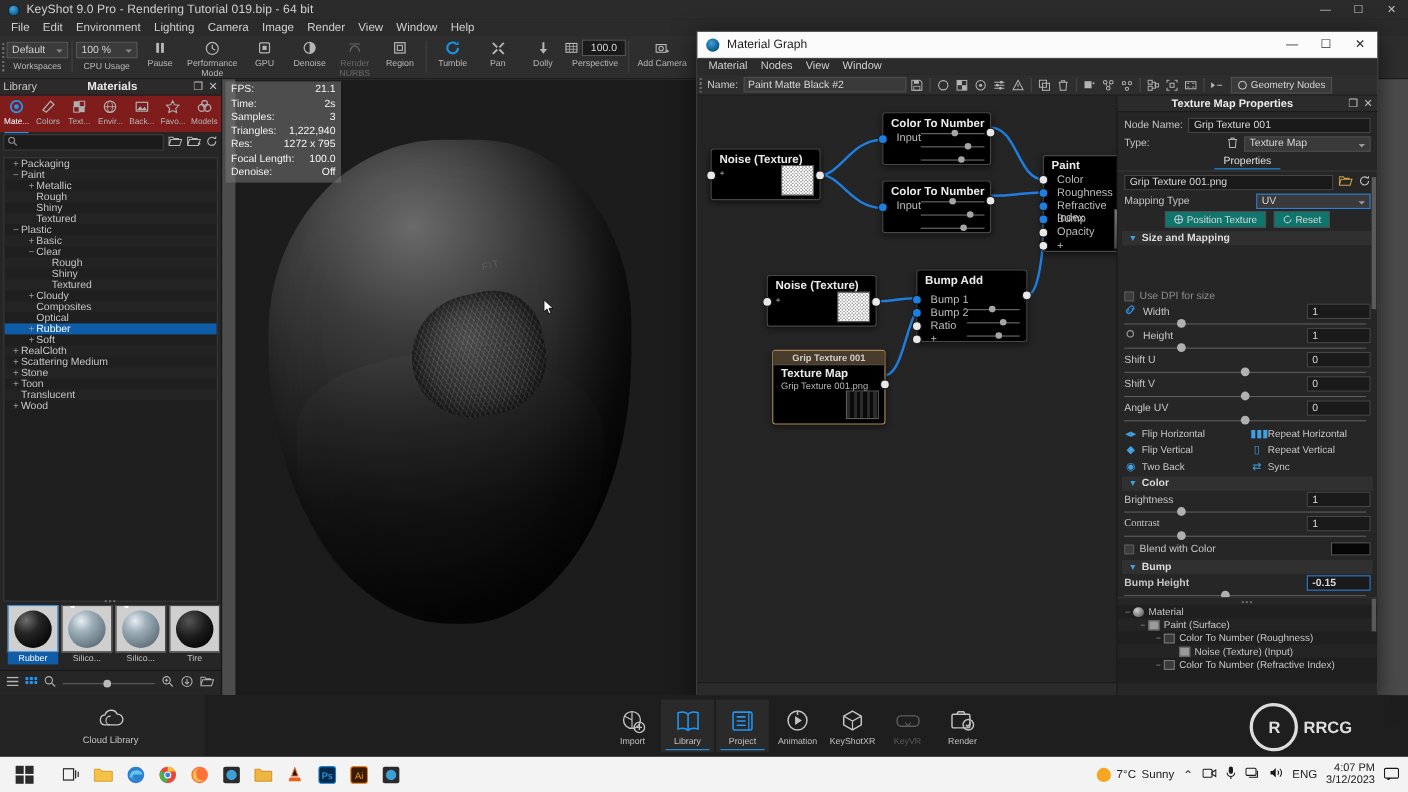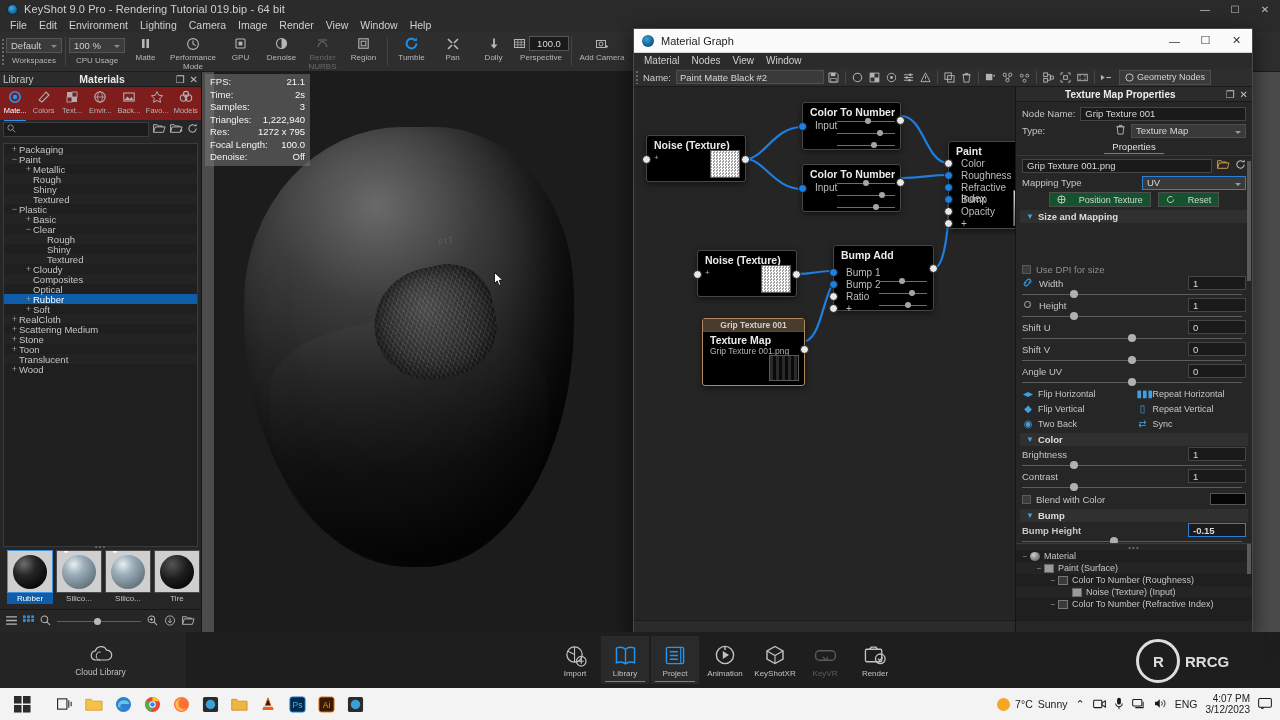--- a/index.html
+++ b/index.html
@@ -363,22 +363,22 @@
     content: ''; position: absolute; right: 4px; top: 6px;
     border-left: 3px solid transparent; border-right: 3px solid transparent;
     border-top: 3px solid #9a9a9a;
   }
   .pp-tabbar { height: 15px; display: flex; justify-content: center; align-items: flex-end; }
   .pp-tab {
     font-size: 9.5px; color: #e0e0e0; padding: 0 8px 1px; border-bottom: 1.5px solid #2196f3;
   }
   .pp-sep { height: 1px; background: #383838; margin: 1px 0; }
   .pp-btn {
-    height: 15px; background: #14532d; border: 1px solid #4e4e4e; display: flex;
-    align-items: center; justify-content: center; gap: 13px; font-size: 9px; color: #d6d6d6;
+    height: 15px; background: #0f766e; border: 1px solid #4e4e4e; display: flex;
+    align-items: center; justify-content: center; gap: 3px; font-size: 9px; color: #d6d6d6;
     padding: 0 7px;
   }
   .pp-section {
     height: 13px; background: #303030; display: flex; align-items: center; gap: 4px;
     padding-left: 6px; font-size: 9.5px; font-weight: bold; color: #dcdcdc;
     margin: 2px 4px 1px;
   }
   .pp-section .chev { color: #3f9fe0; font-size: 8px; }
   .pp-check {
     width: 9px; height: 9px; background: #3c3c3c; border: 1px solid #5a5a5a; flex: none;
@@ -530,21 +530,21 @@
       <div class="ti-label">CPU Usage</div>
     </div>
 
     <div class="tb-item">
       <div class="ti-icon">
         <svg width="13" height="13" viewBox="0 0 13 13">
             <rect x="3" y="2" width="2.6" height="9" fill="currentColor"></rect>
             <rect x="7.4" y="2" width="2.6" height="9" fill="currentColor"></rect>
           </svg>
       </div>
-      <div class="ti-label">Matte</div>
+      <div class="ti-label">Pause</div>
     </div>
 
     <div class="tb-item wide">
       <div class="ti-icon">
         <svg width="14" height="14" viewBox="0 0 14 14">
             <circle cx="7" cy="7" r="5.4" fill="none" stroke="currentColor" stroke-width="1.1"></circle>
             <path d="M7 3.6 L7 7 L9.6 8.6" fill="none" stroke="currentColor" stroke-width="1.1"></path>
           </svg>
       </div>
       <div class="ti-label">Performance Mode</div>
@@ -1481,21 +1481,21 @@
         <div class="pp-row" style="height:14px;">
           <span class="pp-lbl" style="flex:1;">Brightness</span>
           <span class="pp-input" style="width:58px;">1</span>
         </div>
         <div class="pp-slider">
             <span class="pst"></span>
             <span class="psk" style="left:22%;"></span>
           </div>
 
         <div class="pp-row" style="height:14px;">
-          <span class="pp-lbl" style="flex:1;">Contrast</span>
+          <span class="pp-lbl" style="flex:1;font-family:Liberation Serif, serif;">Contrast</span>
           <span class="pp-input" style="width:58px;">1</span>
         </div>
         <div class="pp-slider">
             <span class="pst"></span>
             <span class="psk" style="left:22%;"></span>
           </div>
 
         <div class="pp-row" style="height:16px;">
           <span class="pp-check"></span>
           <span class="pp-lbl" style="flex:1;">Blend with Color</span>

